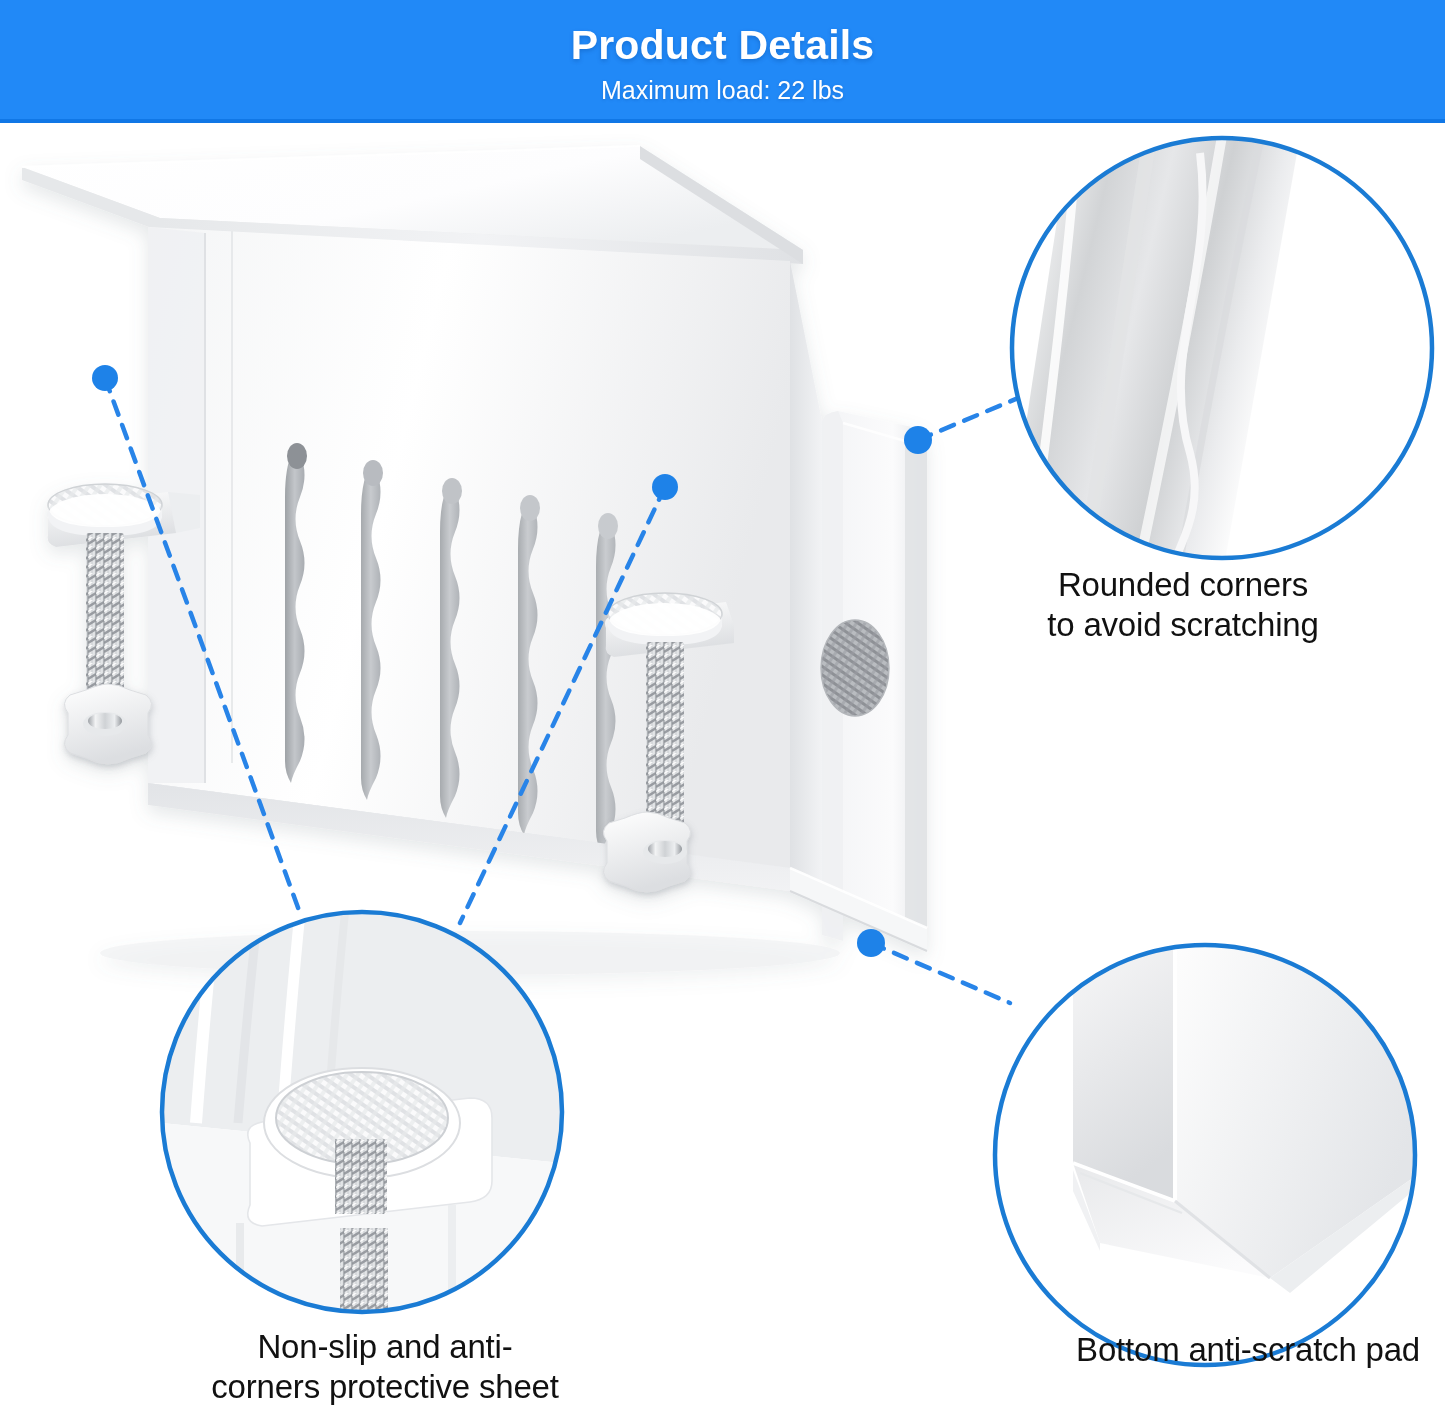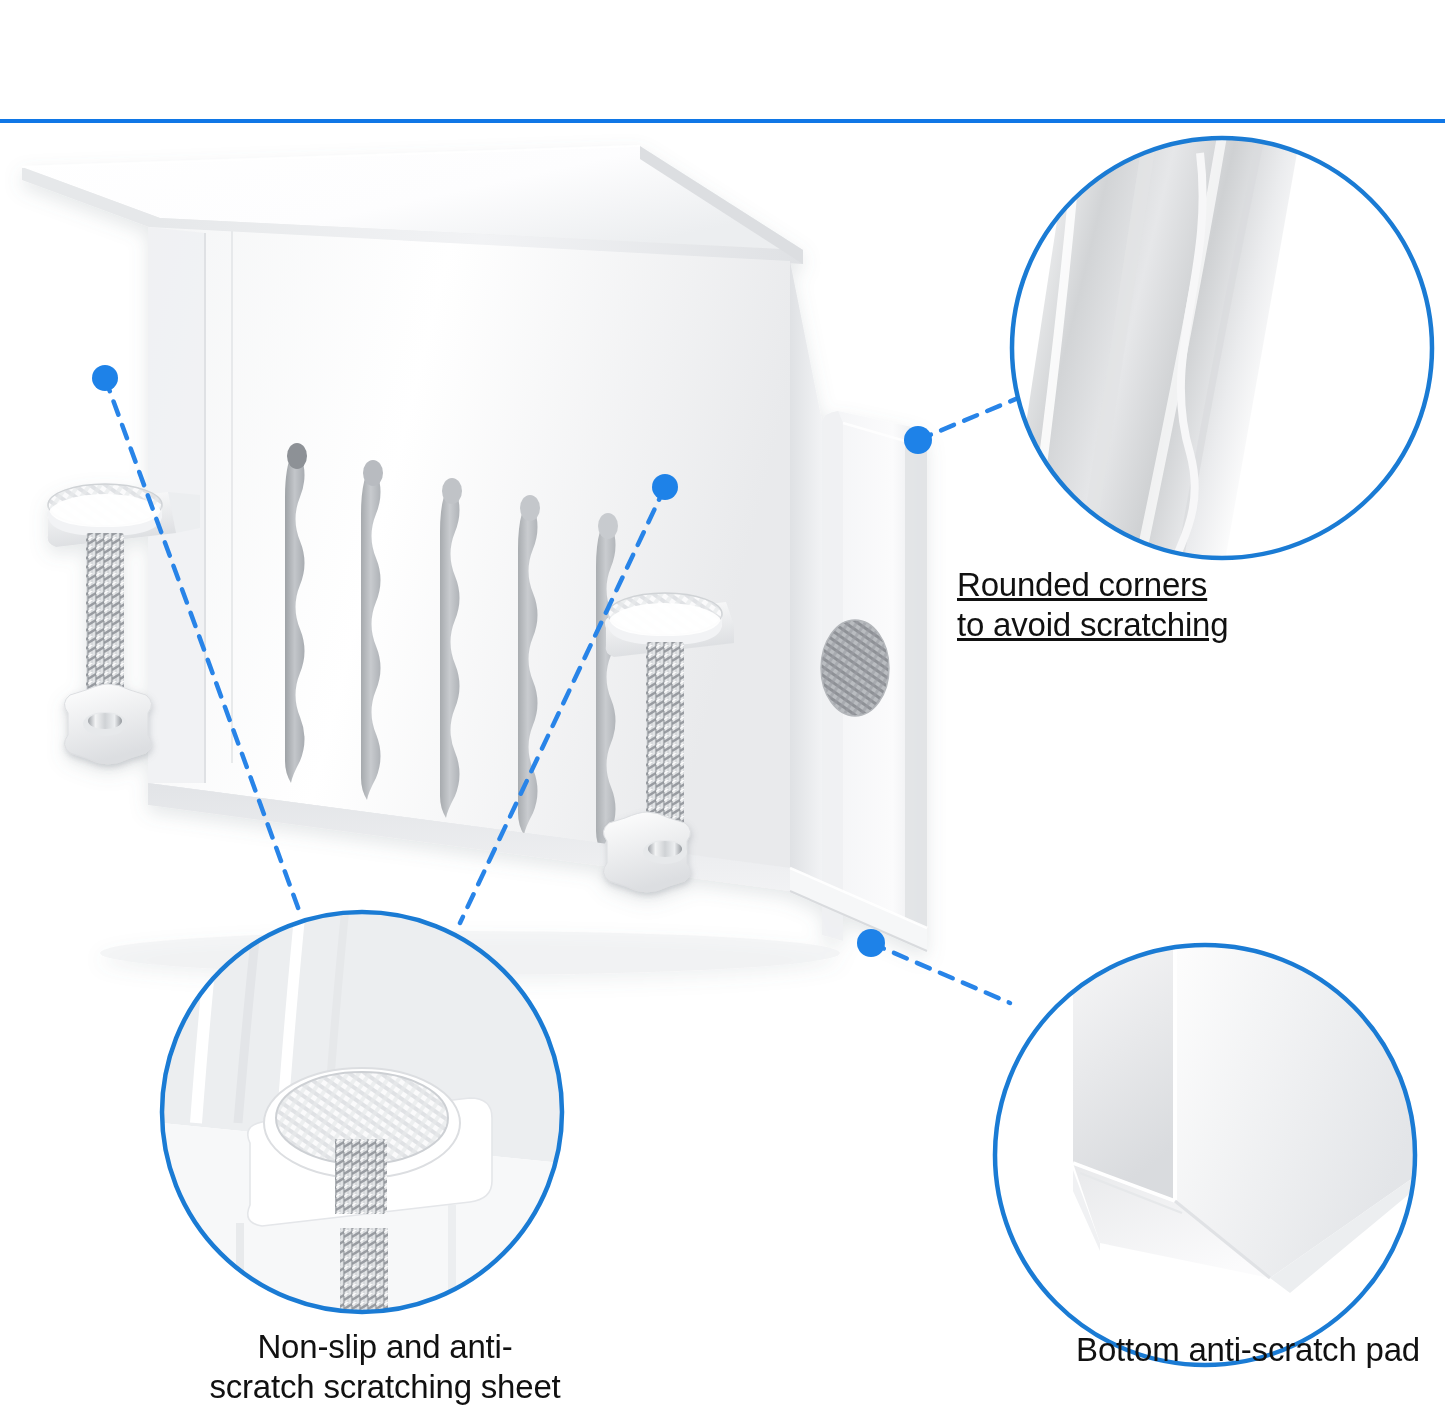--- a/index.html
+++ b/index.html
@@ -31,29 +31,33 @@
   #header-rule{position:absolute;left:0;top:119px;width:1445px;height:4px;background:#1077e6;}
 
   
   #art{position:absolute;left:0;top:123px;width:1445px;height:1284px;display:block;}
 
   
   .caption{
     position:absolute;color:#111111;font-size:33px;line-height:1.22;
     white-space:pre-line;letter-spacing:-.2px;
   }
-  #cap-rounded{ right:68px; top:565px; text-align:left; width:420px;text-decoration:underline;}
+  #cap-rounded{ right:52px; top:565px; text-align:center; width:420px;}
   #cap-nonslip{ left:150px; top:1327px; text-align:center; width:470px;}
   #cap-bottom { left:1000px; top:1330px; text-align:right; width:420px;}
 </style>
 </head>
 <body>
 
 <div id="stage">
 
+  <div id="header">
+    <div id="header-title">Product Details</div>
+    <div id="header-sub">Maximum load: 22 lbs</div>
+  </div>
   <div id="header-rule"></div>
 
   <svg id="art" viewBox="0 0 1445 1284" xmlns="http://www.w3.org/2000/svg">
     <defs>
 
       <linearGradient id="gBack" x1="0" y1="0" x2="1" y2="0.25">
         <stop offset="0" stop-color="#f4f5f6"></stop>
         <stop offset=".45" stop-color="#ffffff"></stop>
         <stop offset="1" stop-color="#e9eaec"></stop>
       </linearGradient>
@@ -319,17 +323,17 @@
       <circle cx="105" cy="255" r="13" fill="#1e82e8"></circle>
       <circle cx="665" cy="364" r="13" fill="#1e82e8"></circle>
       <circle cx="871" cy="820" r="14" fill="#1e82e8"></circle>
     </g>
   </svg>
 
   <div class="caption" id="cap-rounded">Rounded corners
 to avoid scratching</div>
 
   <div class="caption" id="cap-nonslip">Non-slip and anti-
-scratch scratching sheet</div>
+corners protective sheet</div>
 
   <div class="caption" id="cap-bottom">Bottom anti-scratch pad</div>
 
 </div>
 
 </body></html>

